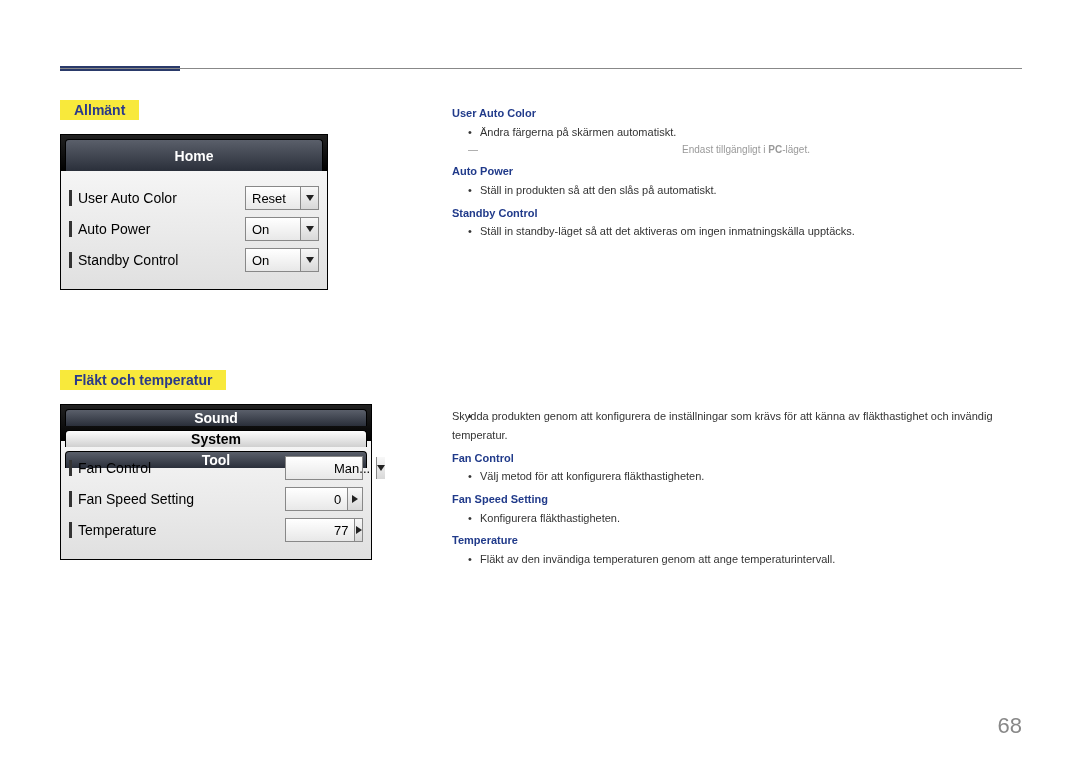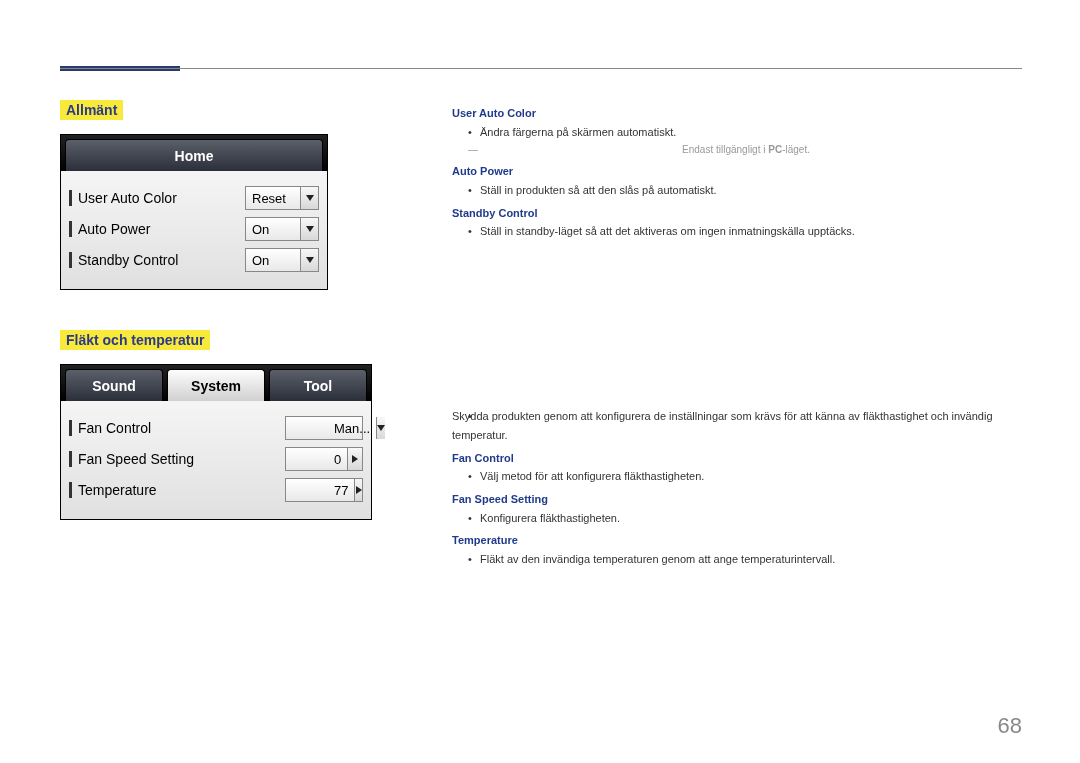--- a/index.html
+++ b/index.html
@@ -40,39 +40,40 @@
     width: 560px;
     font-size: 11px;
     line-height: 1.7;
   }
   .section-title {
     display: inline-block;
     background: #f8e93b;
     color: #2a3a8a;
     font-weight: bold;
     font-size: 14px;
-    padding: 2px 6px;
+    padding: 2px 14px;
     margin-bottom: 14px;
   }
   .panel {
     width: 268px;
     border: 1px solid #000;
     background: #2a2f3a;
     margin-bottom: 10px;
   }
   .panel2 {
     width: 312px;
   }
   .tabbar {
     display: flex;
     height: 36px;
     background: linear-gradient(to bottom, #222 0%, #000 100%);
     align-items: stretch;
     padding: 4px 4px 0 4px;
     gap: 4px;
+    flex-direction: column;
   }
   .tab {
     flex: 1;
     display: flex;
     align-items: center;
     justify-content: center;
     font-weight: bold;
     font-size: 14px;
     border: 1px solid #000;
     border-bottom: none;
@@ -163,21 +164,21 @@
     text-align: center;
   }
   .note-line::before {
     content: "―";
     position: absolute;
     left: 16px;
     top: 0;
     color: #999;
   }
   .bold-inline { font-weight: bold; }
-  .section-block + .section-block { margin-top: 40px; }
+  .section-block + .section-block { margin-top: 80px; }
   .page-number {
     position: absolute;
     right: 58px;
     bottom: 24px;
     font-size: 22px;
     color: #888;
   }
 </style>
 </head>
 <body>

